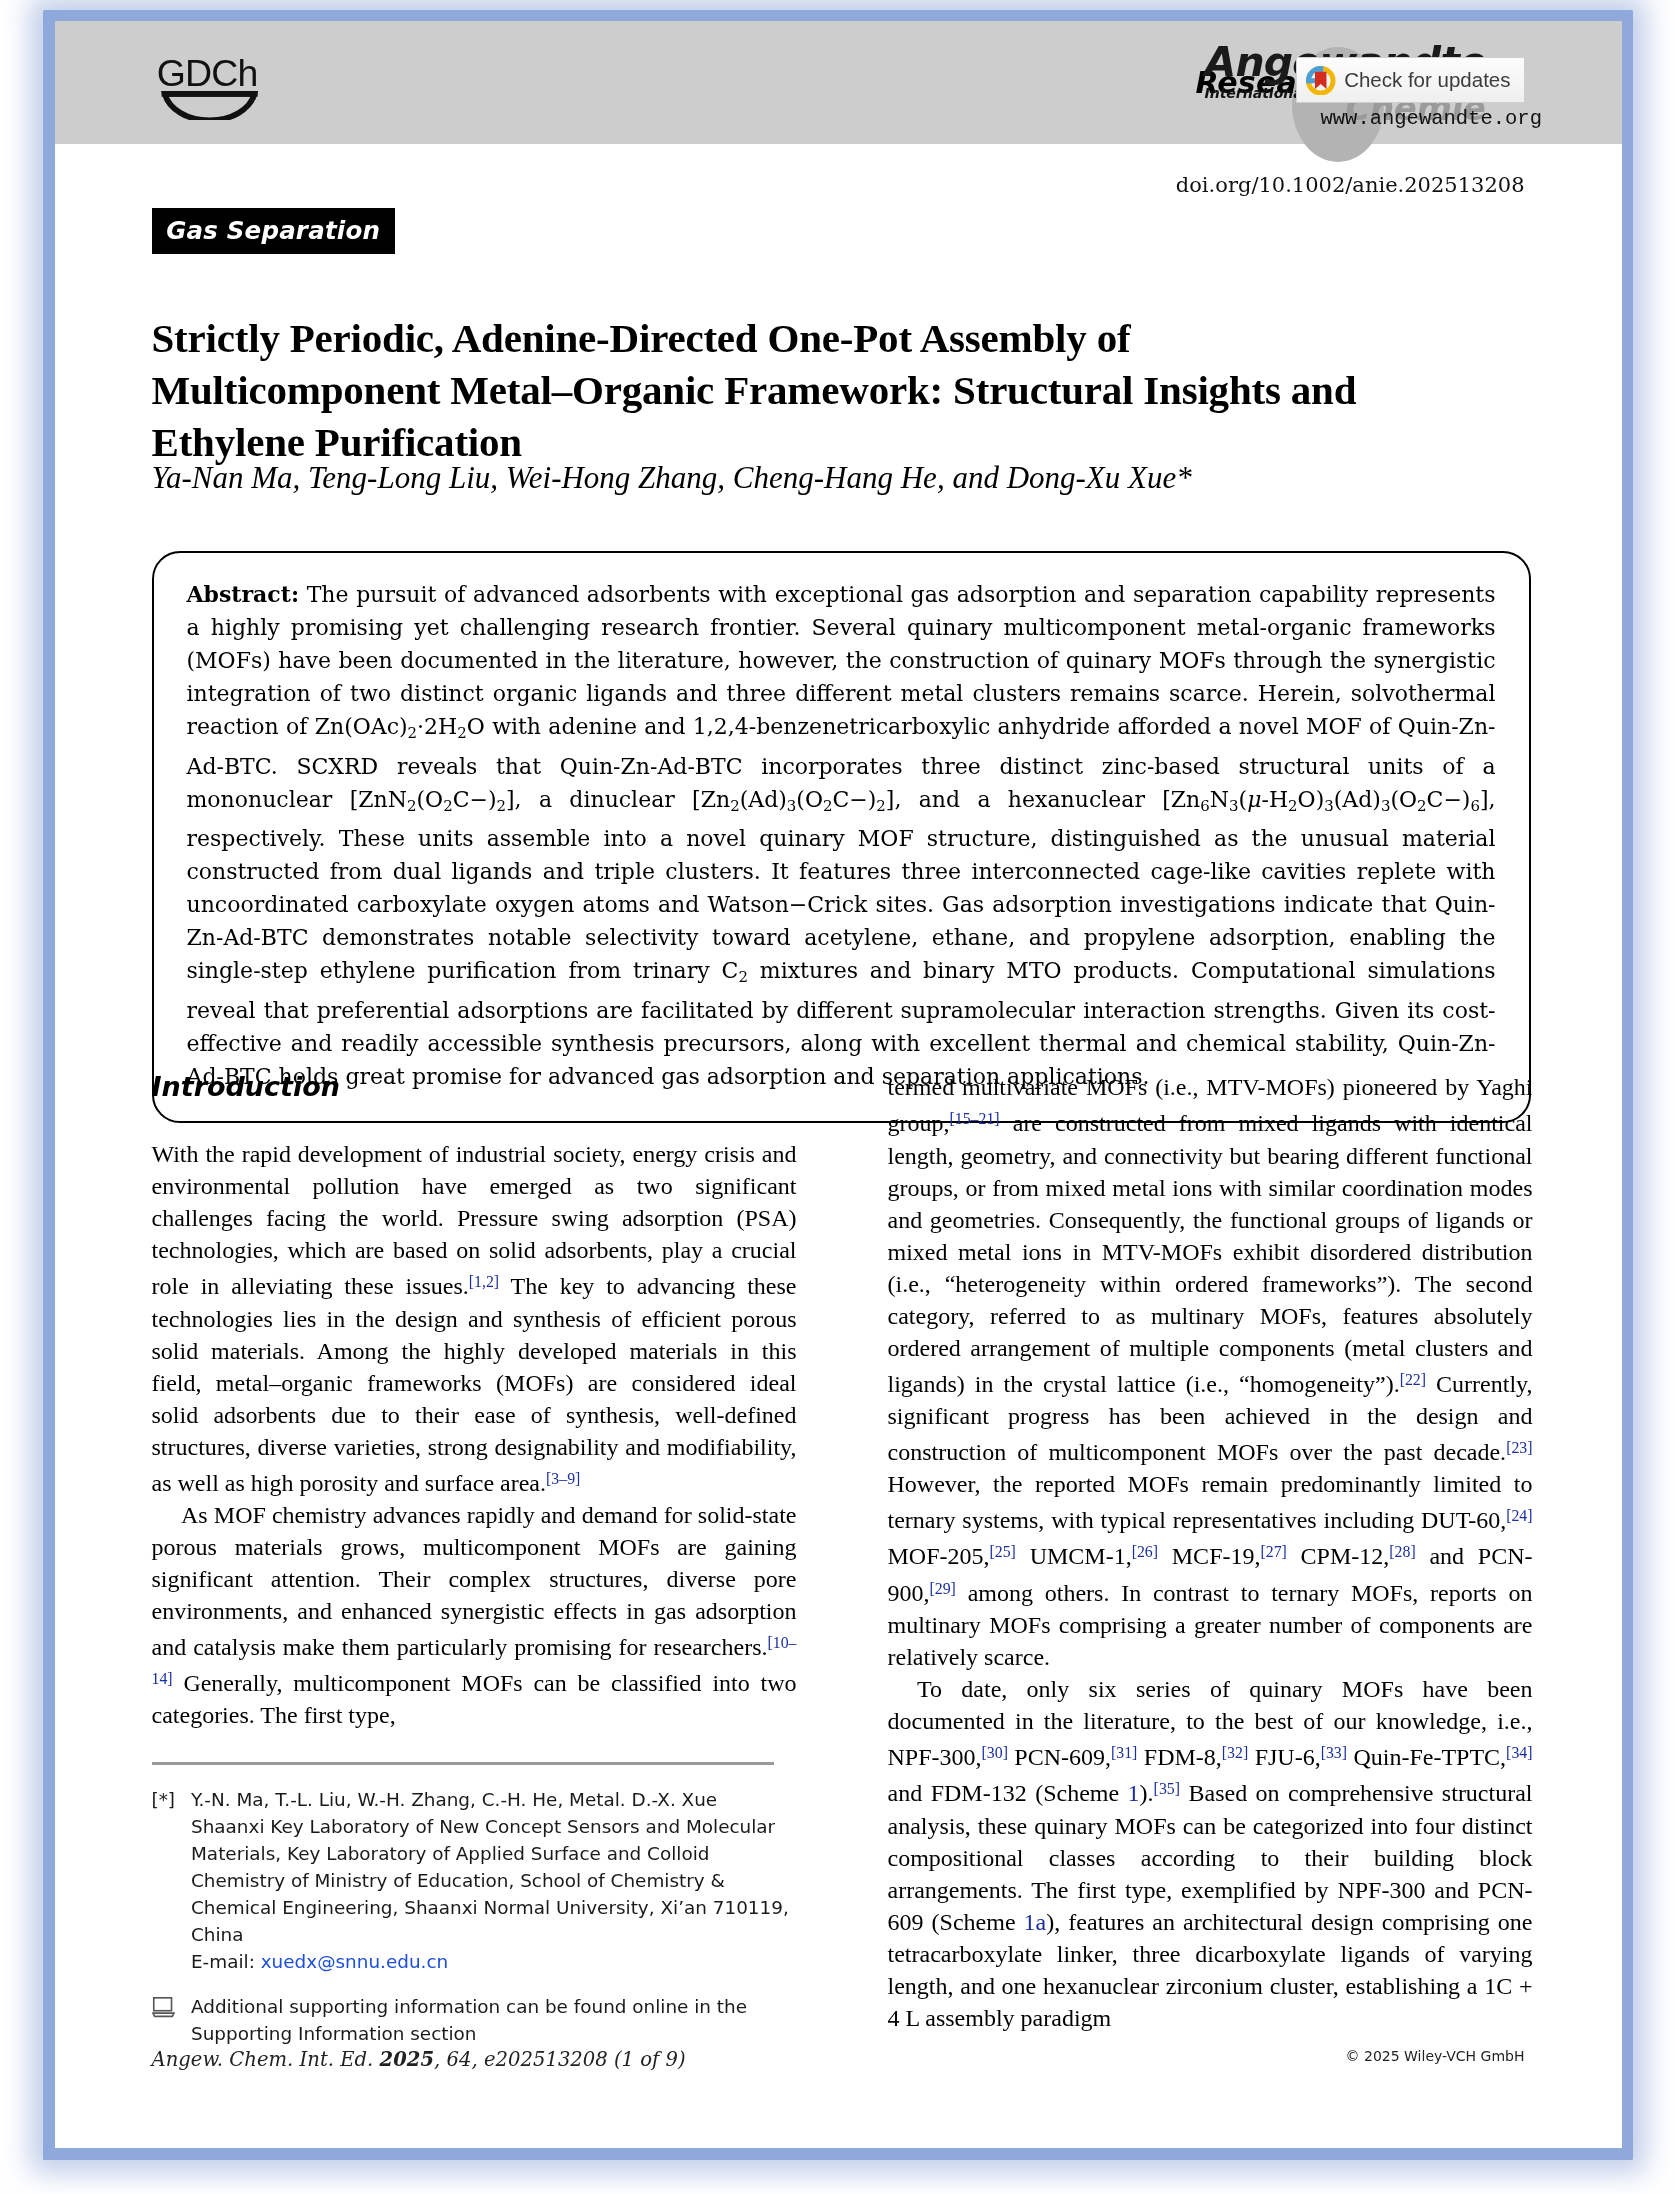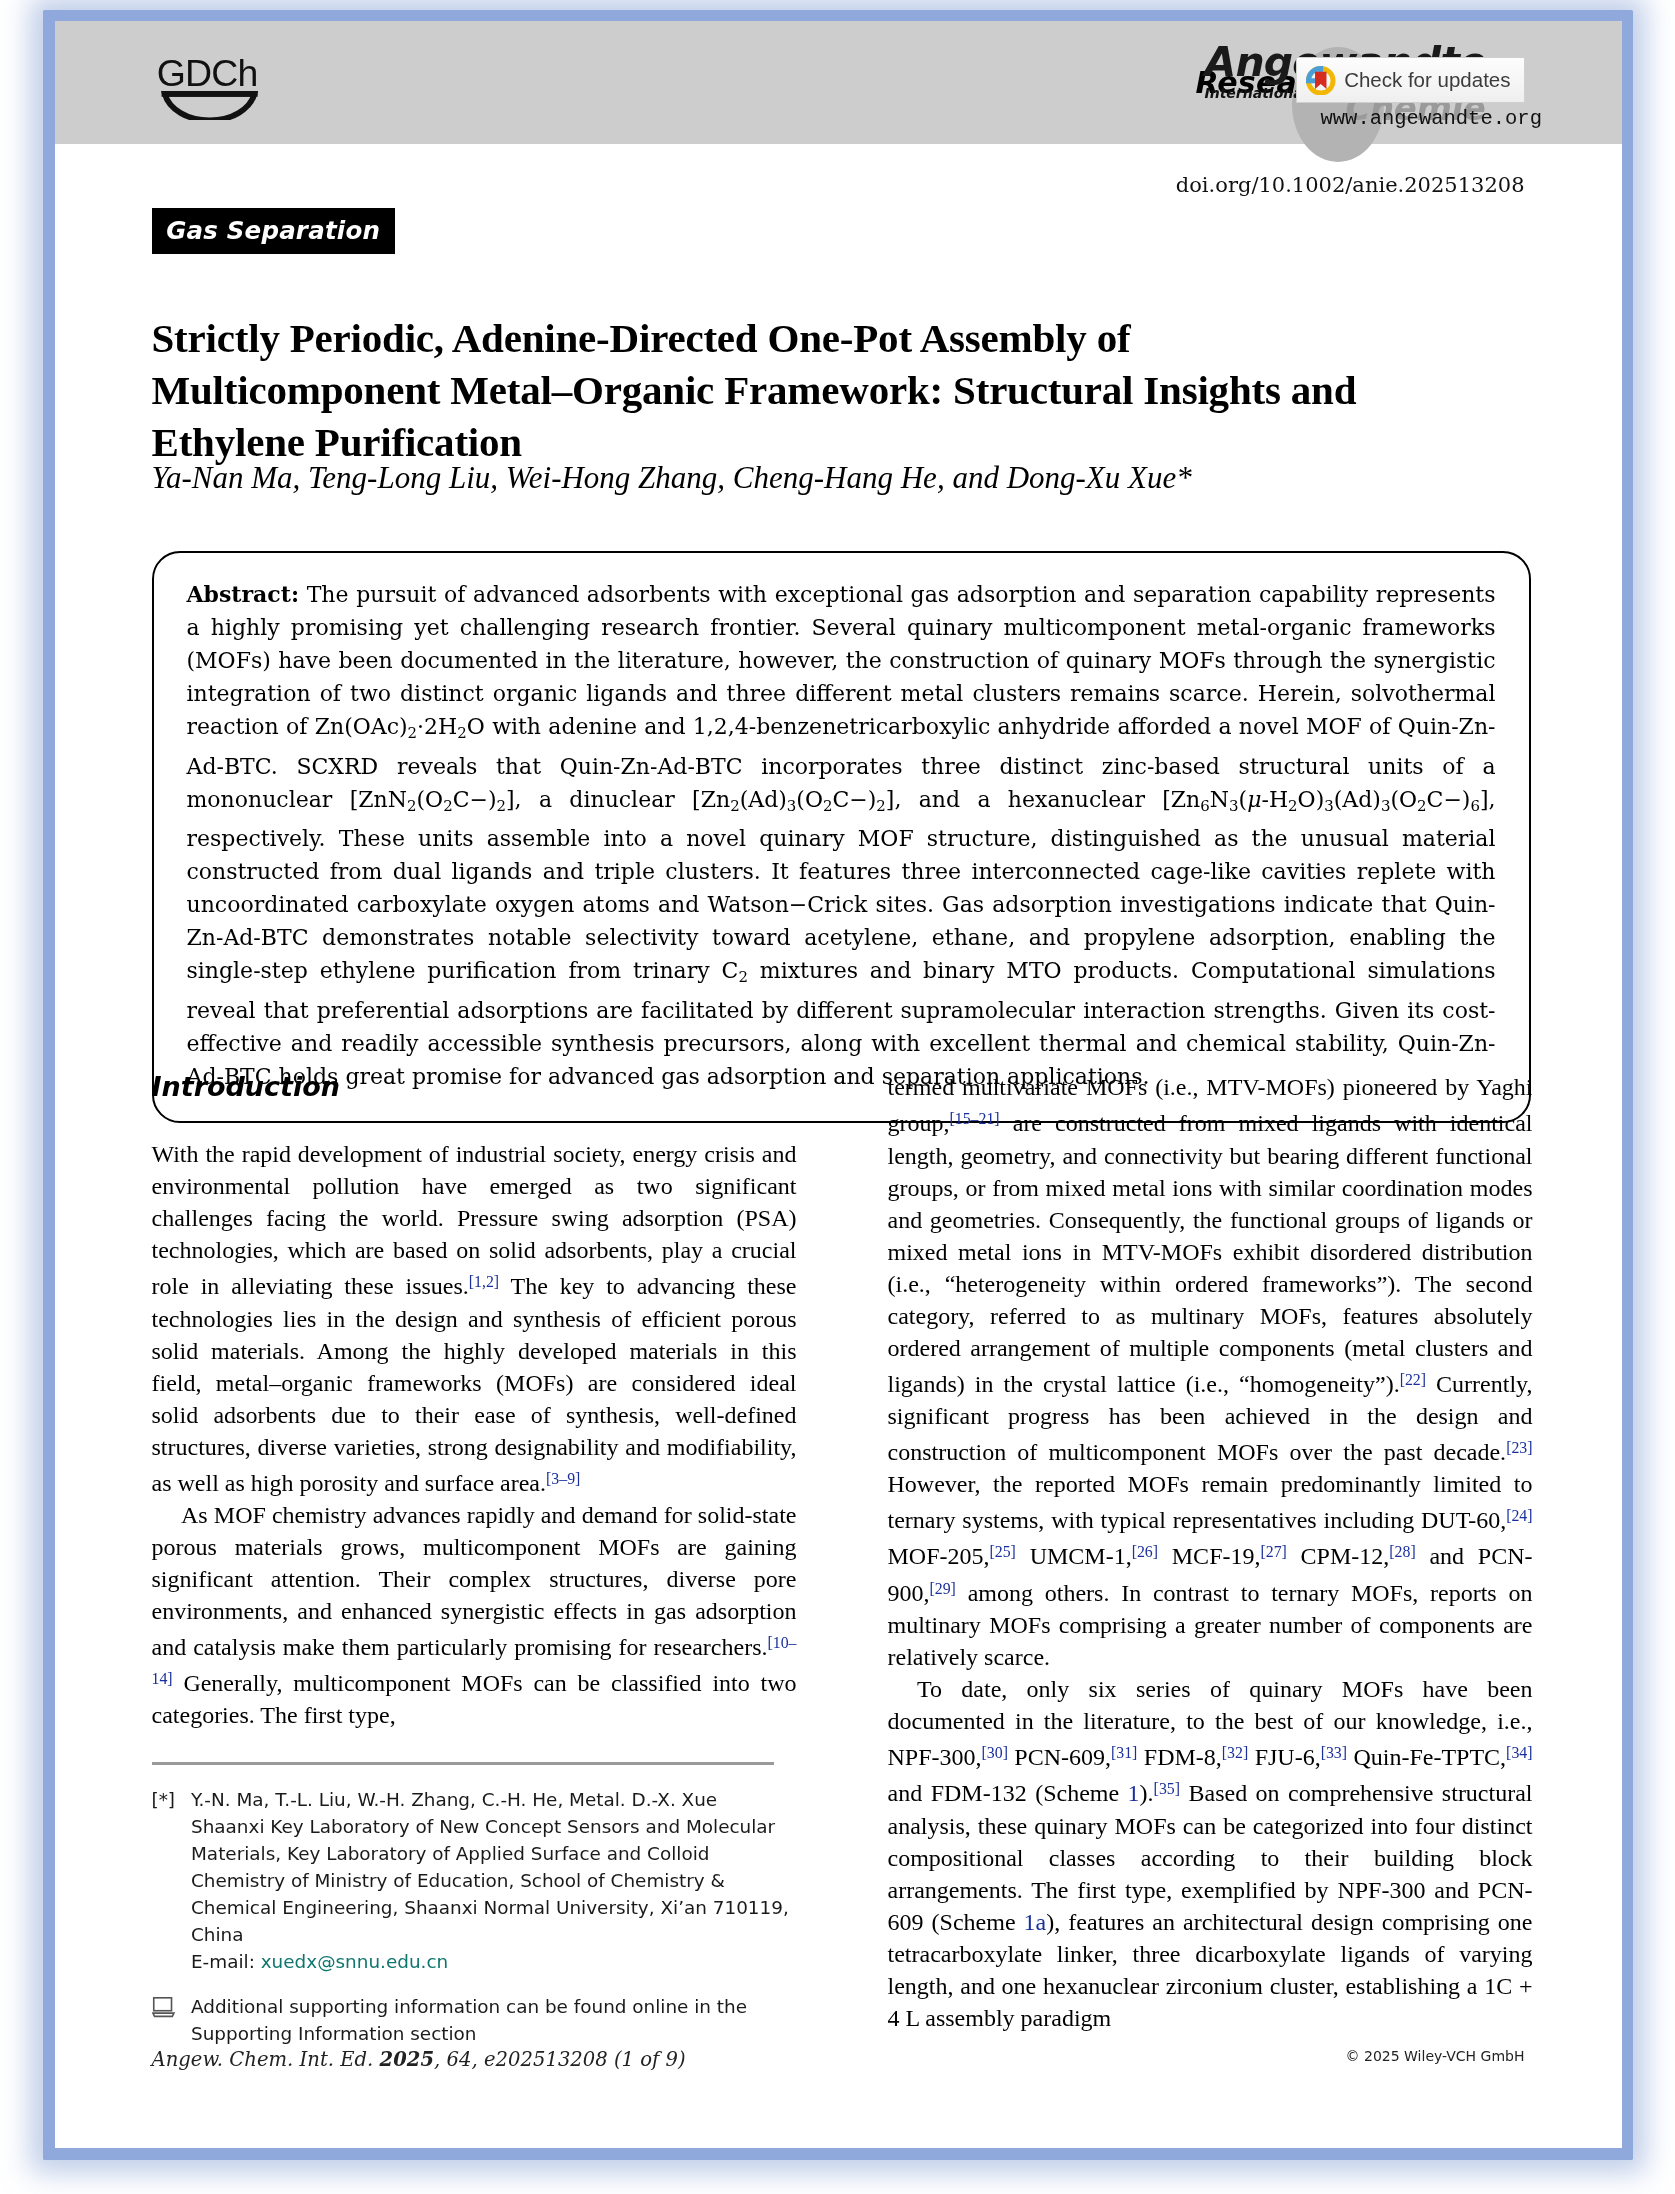--- a/index.html
+++ b/index.html
@@ -249,21 +249,21 @@
     display: flex;
     gap: 11.5px;
     font-family: "DejaVu Sans", "Liberation Sans", sans-serif;
     font-size: 18.4px;
     line-height: 27px;
     color: #1a1a1a;
     margin-bottom: 18px;
   }
   .fn-marker { flex: 0 0 auto; width: 28px; }
   .fn-body { flex: 1 1 auto; }
-  .fn-mail { color: #0f766e; }
+  .fn-mail { color: #1d4ed8; }
   .fn-icon { flex: 0 0 auto; width: 28px; padding-top: 4.1px; }
 
   
   #page-footer {
     position: absolute;
     left: 97px; right: 97px;
     top: 2027px;
     display: flex;
     justify-content: space-between;
     font-size: 19.6px;

